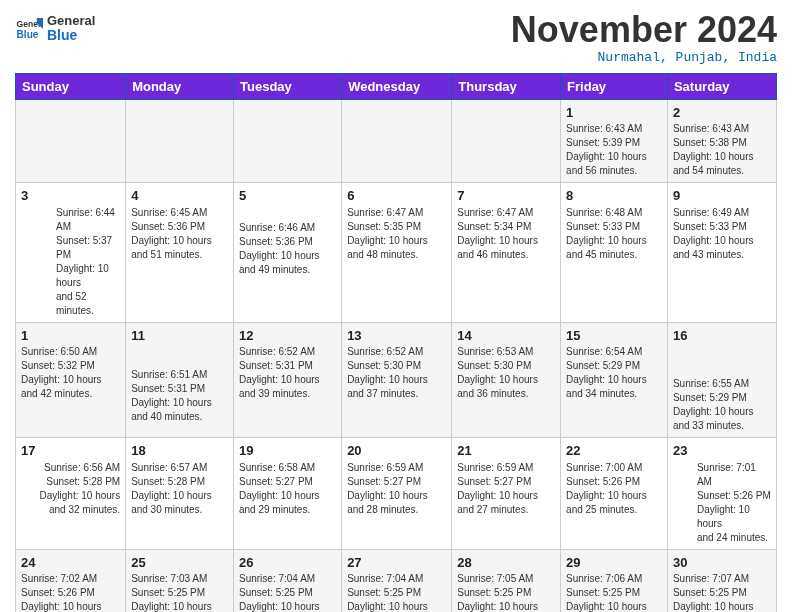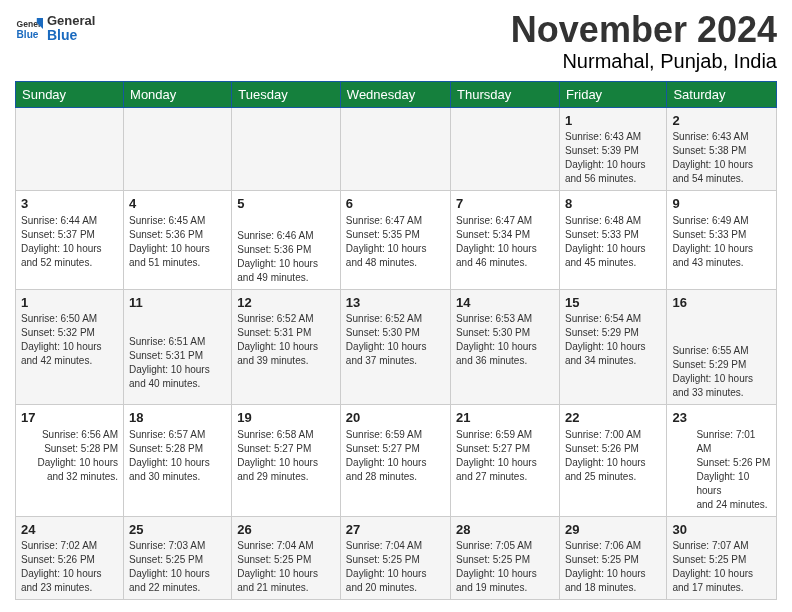--- a/index.html
+++ b/index.html
@@ -34,33 +34,34 @@
     .title-area {
       text-align: right;
     }
     .month-title {
       font-size: 36px;
       font-weight: bold;
       color: #333;
       line-height: 1.1;
     }
     .location {
-      font-size: 20px;
-      color: #000000;
+      font-size: 13px;
+      color: #0369a1;
+      font-family: Liberation Mono, monospace;
     }
     .calendar {
       width: 100%;
       border-collapse: collapse;
       border: 1px solid #ccc;
     }
     .calendar th {
-      background-color: #15803d;
+      background-color: #6d28d9;
       color: #fff;
       font-size: 13px;
-      font-weight: normal;
+      font-weight: bold;
       padding: 5px 6px;
       text-align: left;
       border: 1px solid #1557a0;
     }
     .calendar td {
       vertical-align: top;
       border: 1px solid #ccc;
       padding: 4px 5px;
       width: 113px;
       min-height: 80px;
@@ -144,21 +145,21 @@
             <span class="day-num">2</span>
             <div class="day-info" style="white-space: pre-line;">Sunrise: 6:43 AM
 Sunset: 5:38 PM
 Daylight: 10 hours
 and 54 minutes.</div>
           </td>
         </tr>
         <tr>
           <td>
             <span class="day-num">3</span>
-            <div class="day-info" style="white-space: pre-line;">Sunrise: 6:44 AM
+            <div class="day-info" style="white-space: pre-line; margin-left: 35px;">Sunrise: 6:44 AM
 Sunset: 5:37 PM
 Daylight: 10 hours
 and 52 minutes.</div>
           </td>
           <td>
             <span class="day-num">4</span>
             <div class="day-info" style="white-space: pre-line;">Sunrise: 6:45 AM
 Sunset: 5:36 PM
 Daylight: 10 hours
 and 51 minutes.</div>

